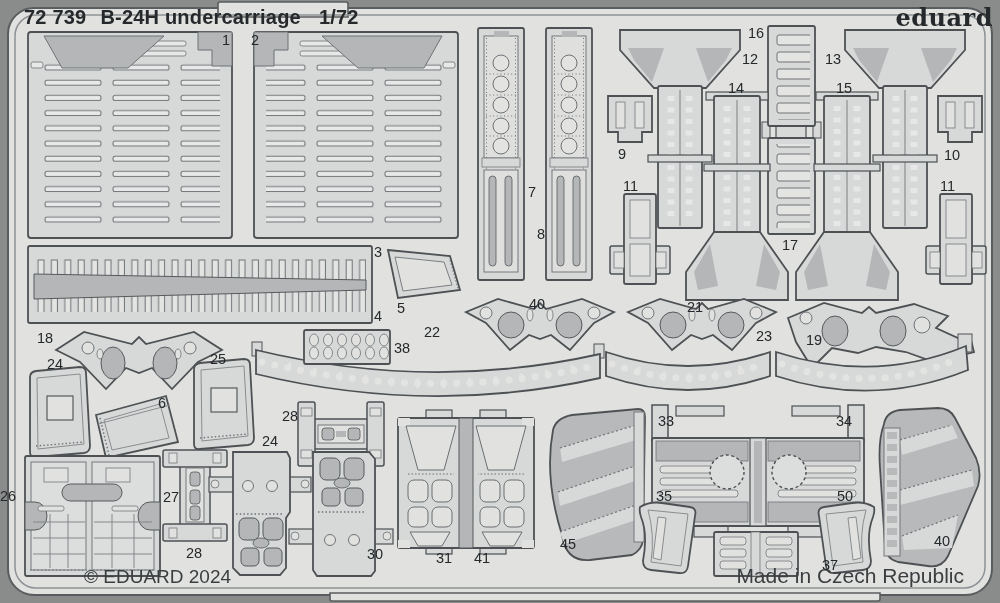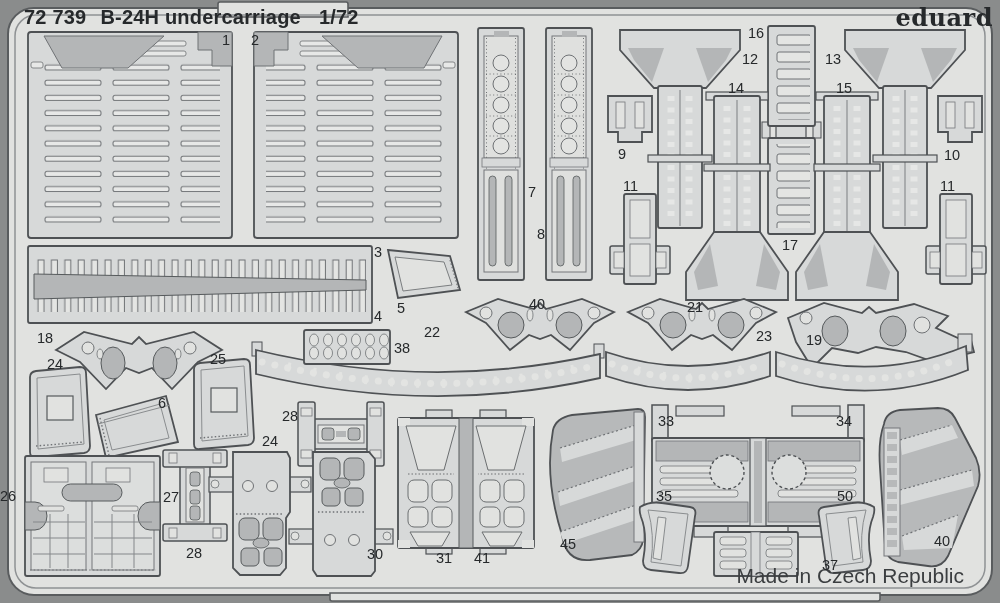--- a/index.html
+++ b/index.html
@@ -386,20 +386,21 @@
     <rect x="766" y="537" width="26" height="8" rx="3" fill="#e1e2e0" stroke="#74777a" stroke-width="0.8"></rect>
     <rect x="766" y="549" width="26" height="8" rx="3" fill="#e1e2e0" stroke="#74777a" stroke-width="0.8"></rect>
     <rect x="766" y="561" width="26" height="8" rx="3" fill="#e1e2e0" stroke="#74777a" stroke-width="0.8"></rect>
   </g>
 </svg>
 
 <div class="hdr">
   <span>72 739</span><span class="gap1">B-24H undercarriage</span><span class="gap2">1/72</span>
 </div>
 <div class="brand">eduard</div>
+<div class="footL">© EDUARD 2024</div>
 <div class="footR">Made in Czech Republic</div>
 
 <div>
   <span class="plabel" style="left:222px;top:33px">1</span>
   <span class="plabel" style="left:251px;top:33px">2</span>
   <span class="plabel" style="left:374px;top:245px">3</span>
   <span class="plabel" style="left:374px;top:309px">4</span>
   <span class="plabel" style="left:397px;top:301px">5</span>
   <span class="plabel" style="left:158px;top:396px">6</span>
   <span class="plabel" style="left:528px;top:185px">7</span>

